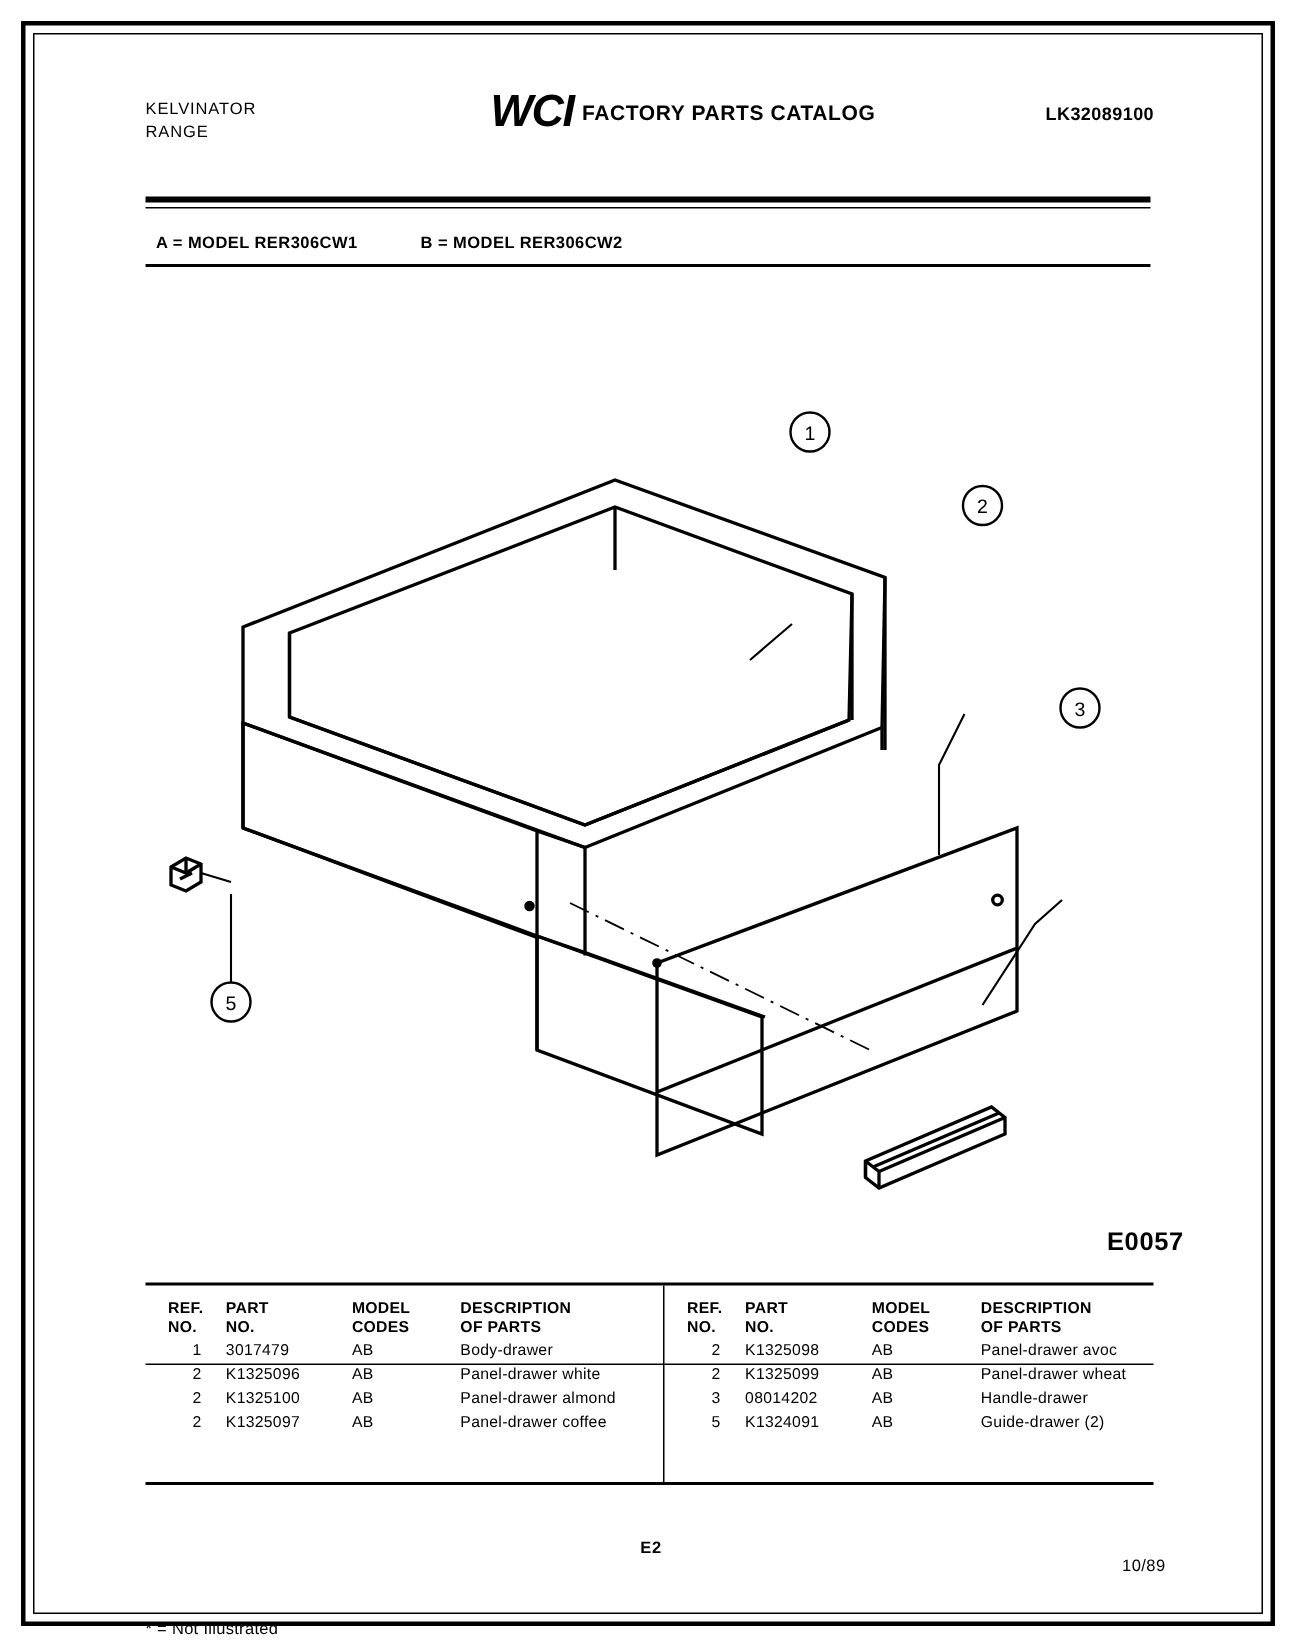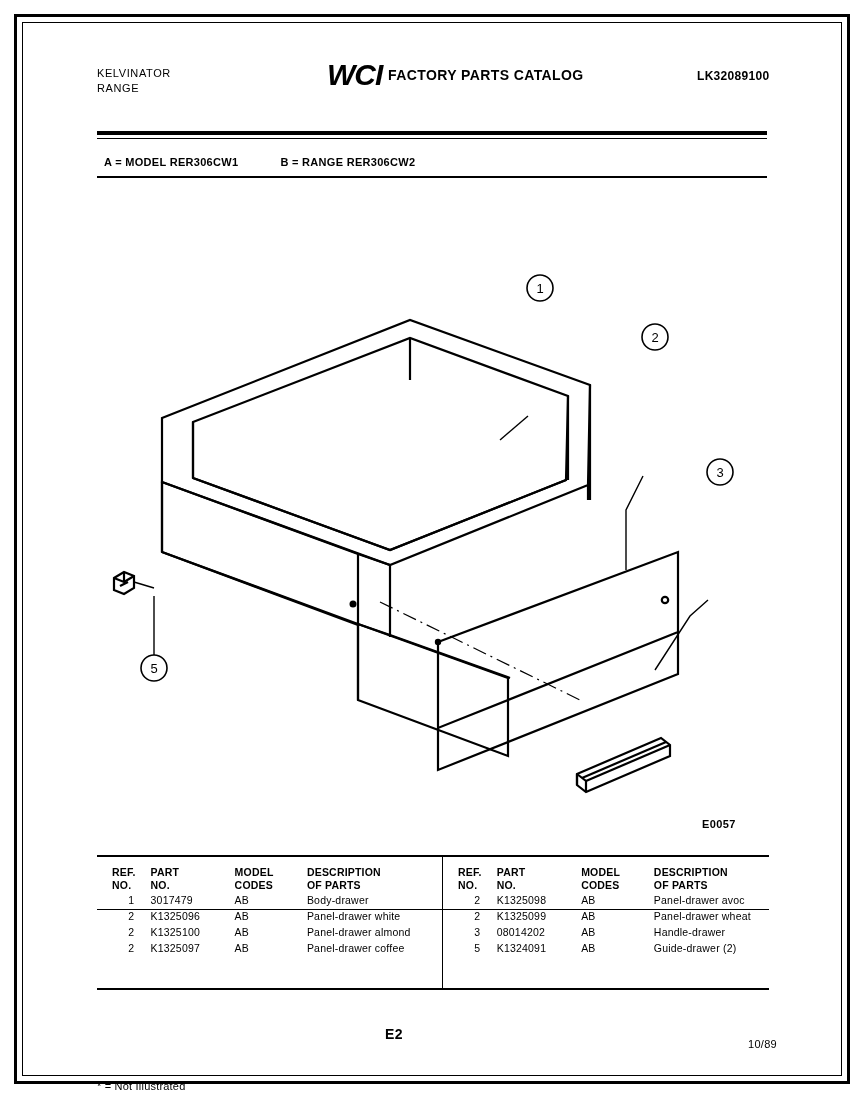--- a/index.html
+++ b/index.html
@@ -133,23 +133,23 @@
     position: absolute;
     left: 90px;
     top: 200px;
     width: 690px;
     height: 620px;
   }
   .illus svg { display: block; }
 
   .fig-code {
     position: absolute;
-    left: 702px;
+    left: 738px;
     top: 818px;
-    font-size: 11px;
+    font-size: 17px;
     font-weight: bold;
     letter-spacing: 0.4px;
   }
   .tbl-rule-top {
     position: absolute;
     left: 97px;
     top: 855px;
     width: 672px;
     height: 2px;
     background: #000;
@@ -224,23 +224,24 @@
     top: 1080px;
     font-size: 11px;
     letter-spacing: 0.2px;
   }
   .page-num {
     position: absolute;
     left: 0;
     top: 1026px;
     width: 788px;
     text-align: center;
-    font-size: 14px;
+    font-size: 11px;
     font-weight: bold;
     letter-spacing: 0.5px;
+    padding-left: 40px;
   }
   .date-code {
     position: absolute;
     left: 748px;
     top: 1038px;
     font-size: 11px;
     letter-spacing: 0.3px;
   }
 
   
@@ -260,21 +261,21 @@
     </div>
 
     <div class="wci-logo">WCI</div>
     <div class="catalog-title">FACTORY PARTS CATALOG</div>
     <div class="catalog-number">LK32089100</div>
 
     <div class="rule-thick"></div>
     <div class="rule-thin"></div>
 
     <div class="model-legend">
-      <span>A = MODEL RER306CW1</span><span class="gap"></span><span>B = RANGE RER306CW2</span>
+      <span>A = MODEL RER306CW1</span><span class="gap"></span><span>B = MODEL RER306CW2</span>
     </div>
 
     <div class="rule-under-legend"></div>
 
     <div class="illus">
       <svg width="690" height="620" viewBox="0 0 690 620" xmlns="http://www.w3.org/2000/svg">
         <g fill="none" stroke="#000" stroke-width="2.2" stroke-linejoin="miter" stroke-linecap="butt">
 
           <path d="M 72 218 L 320 120 L 500 185 L 498 285 L 300 365 L 72 282 Z"></path>
 

